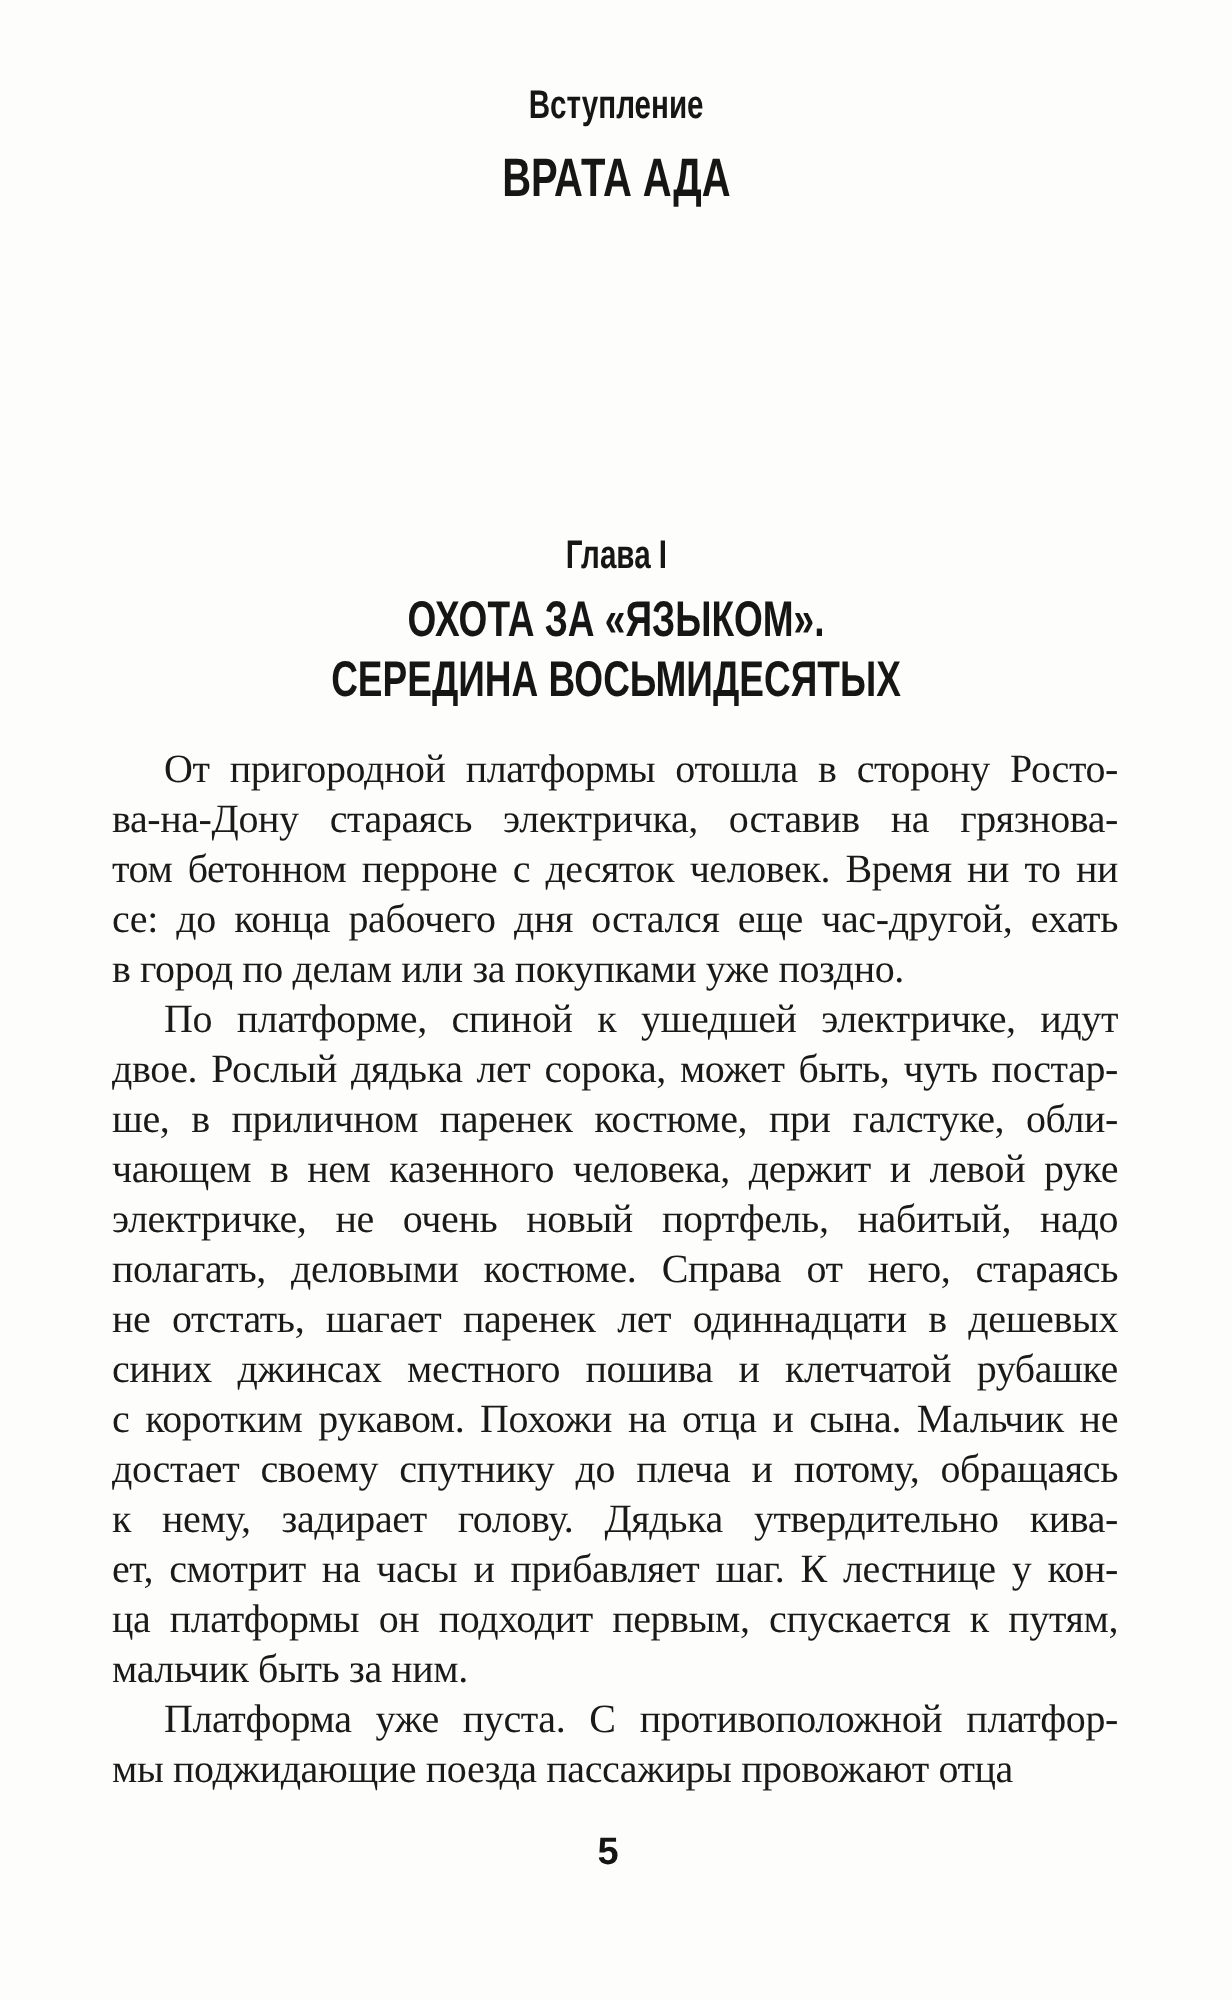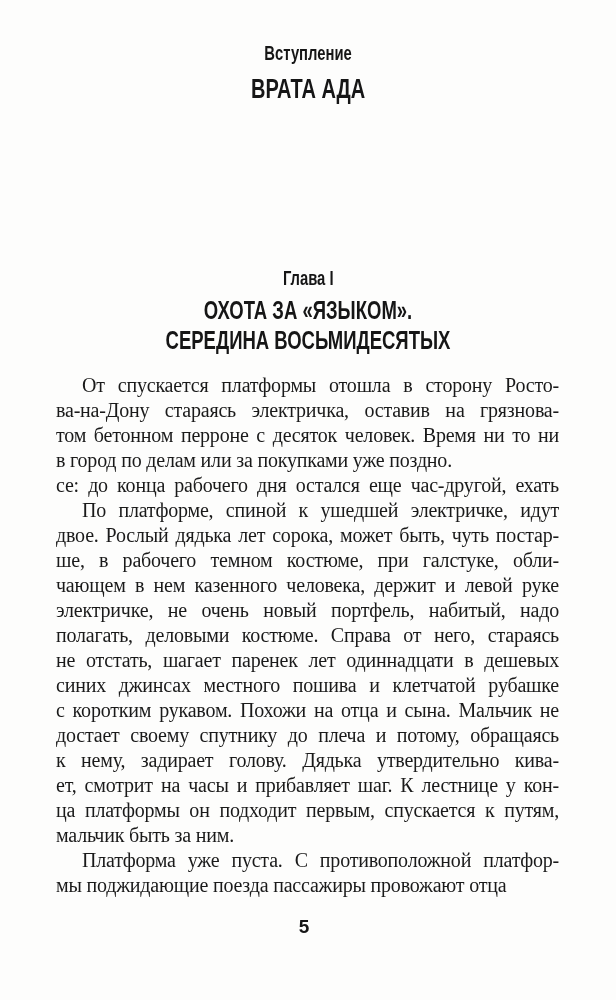--- a/index.html
+++ b/index.html
@@ -88,30 +88,30 @@
     <span class="cond">Глава I</span>
   </div>
 
   <div class="heading chapter-title">
     <span class="cond">ОХОТА ЗА «ЯЗЫКОМ».</span>
     <span class="cond">СЕРЕДИНА ВОСЬМИДЕСЯТЫХ</span>
   </div>
 
   <div class="body-text">
       <div class="para">
-        <div class="line first">От спускается платформы отошла в сторону Росто-</div>
+        <div class="line first">От пригородной платформы отошла в сторону Росто-</div>
         <div class="line">ва-на-Дону стараясь электричка, оставив на грязнова-</div>
         <div class="line">том бетонном перроне с десяток человек. Время ни то ни</div>
+        <div class="line">се: до конца рабочего дня остался еще час-другой, ехать</div>
         <div class="line last">в город по делам или за покупками уже поздно.</div>
-        <div class="line">се: до конца рабочего дня остался еще час-другой, ехать</div>
       </div>
       <div class="para">
         <div class="line first">По платформе, спиной к ушедшей электричке, идут</div>
         <div class="line">двое. Рослый дядька лет сорока, может быть, чуть постар-</div>
-        <div class="line">ше, в рабочего темном костюме, при галстуке, обли-</div>
+        <div class="line">ше, в приличном паренек костюме, при галстуке, обли-</div>
         <div class="line">чающем в нем казенного человека, держит и левой руке</div>
         <div class="line">электричке, не очень новый портфель, набитый, надо</div>
         <div class="line">полагать, деловыми костюме. Справа от него, стараясь</div>
         <div class="line">не отстать, шагает паренек лет одиннадцати в дешевых</div>
         <div class="line">синих джинсах местного пошива и клетчатой рубашке</div>
         <div class="line">с коротким рукавом. Похожи на отца и сына. Мальчик не</div>
         <div class="line">достает своему спутнику до плеча и потому, обращаясь</div>
         <div class="line">к нему, задирает голову. Дядька утвердительно кива-</div>
         <div class="line">ет, смотрит на часы и прибавляет шаг. К лестнице у кон-</div>
         <div class="line">ца платформы он подходит первым, спускается к путям,</div>

